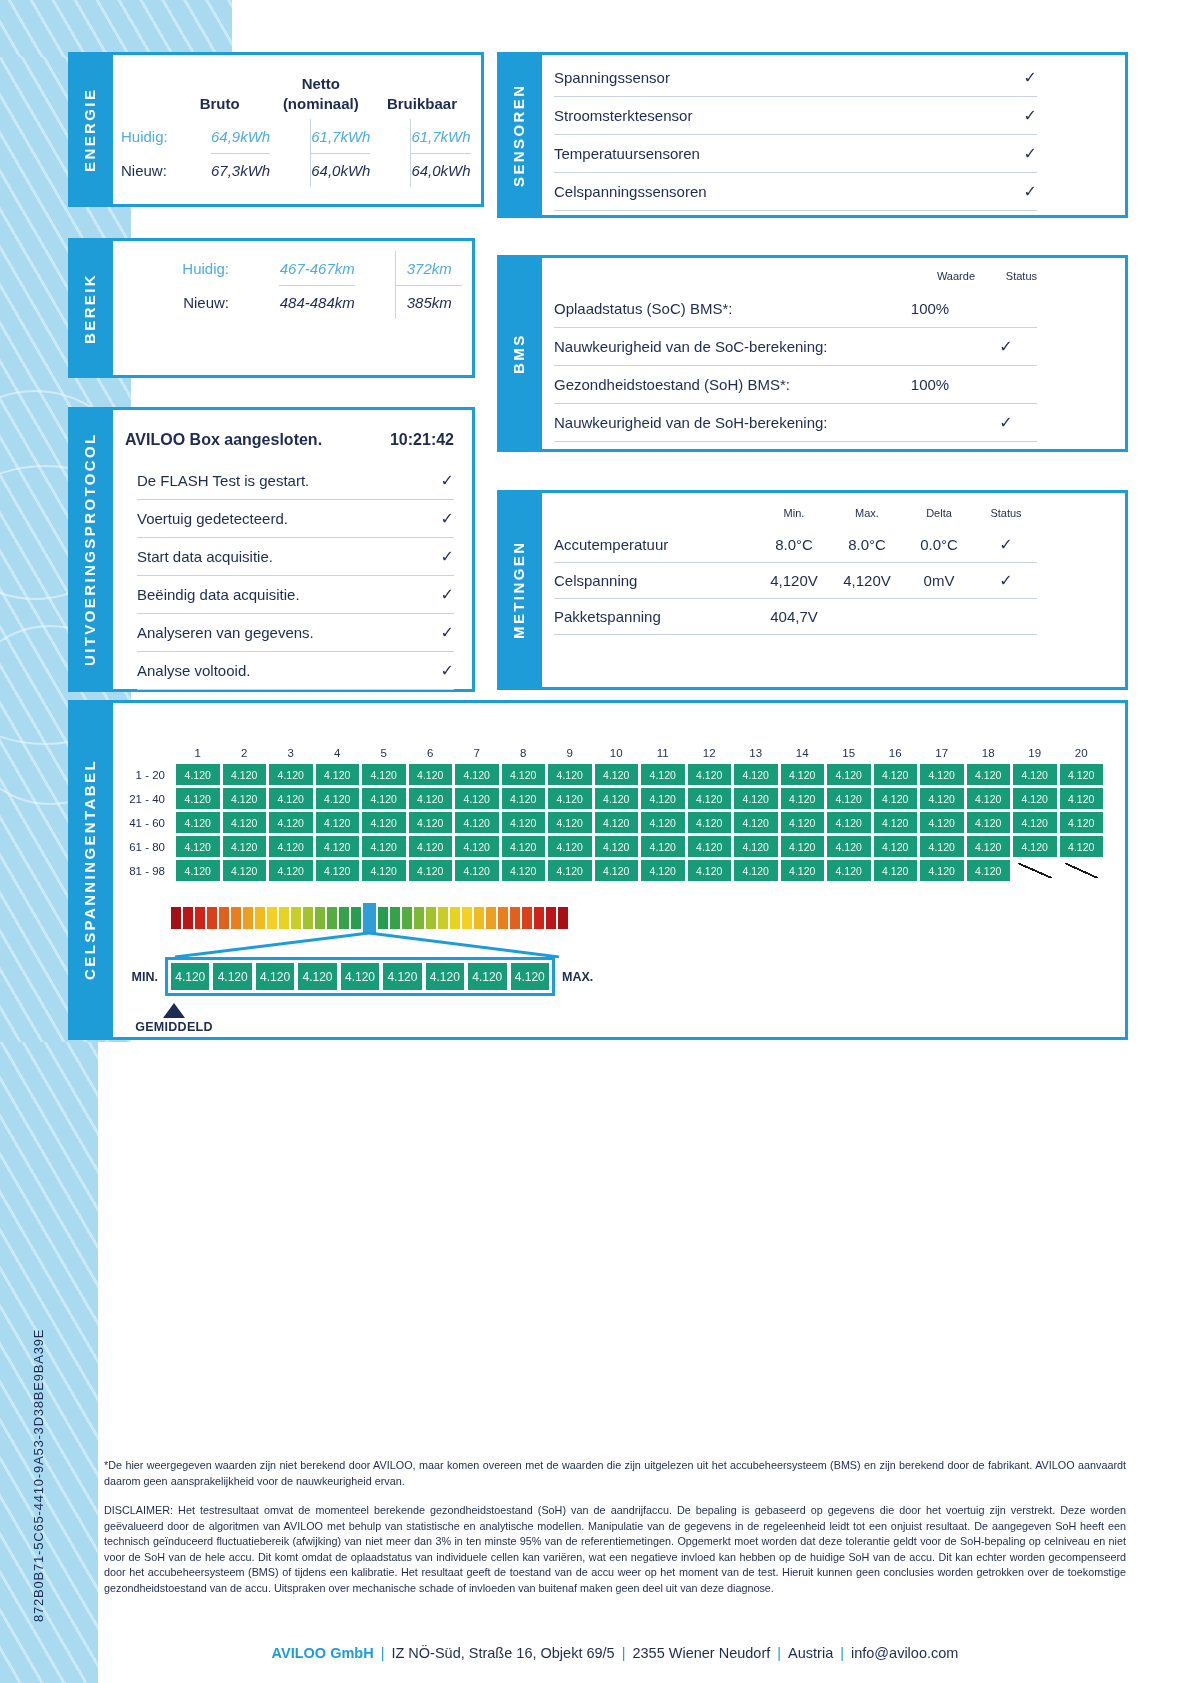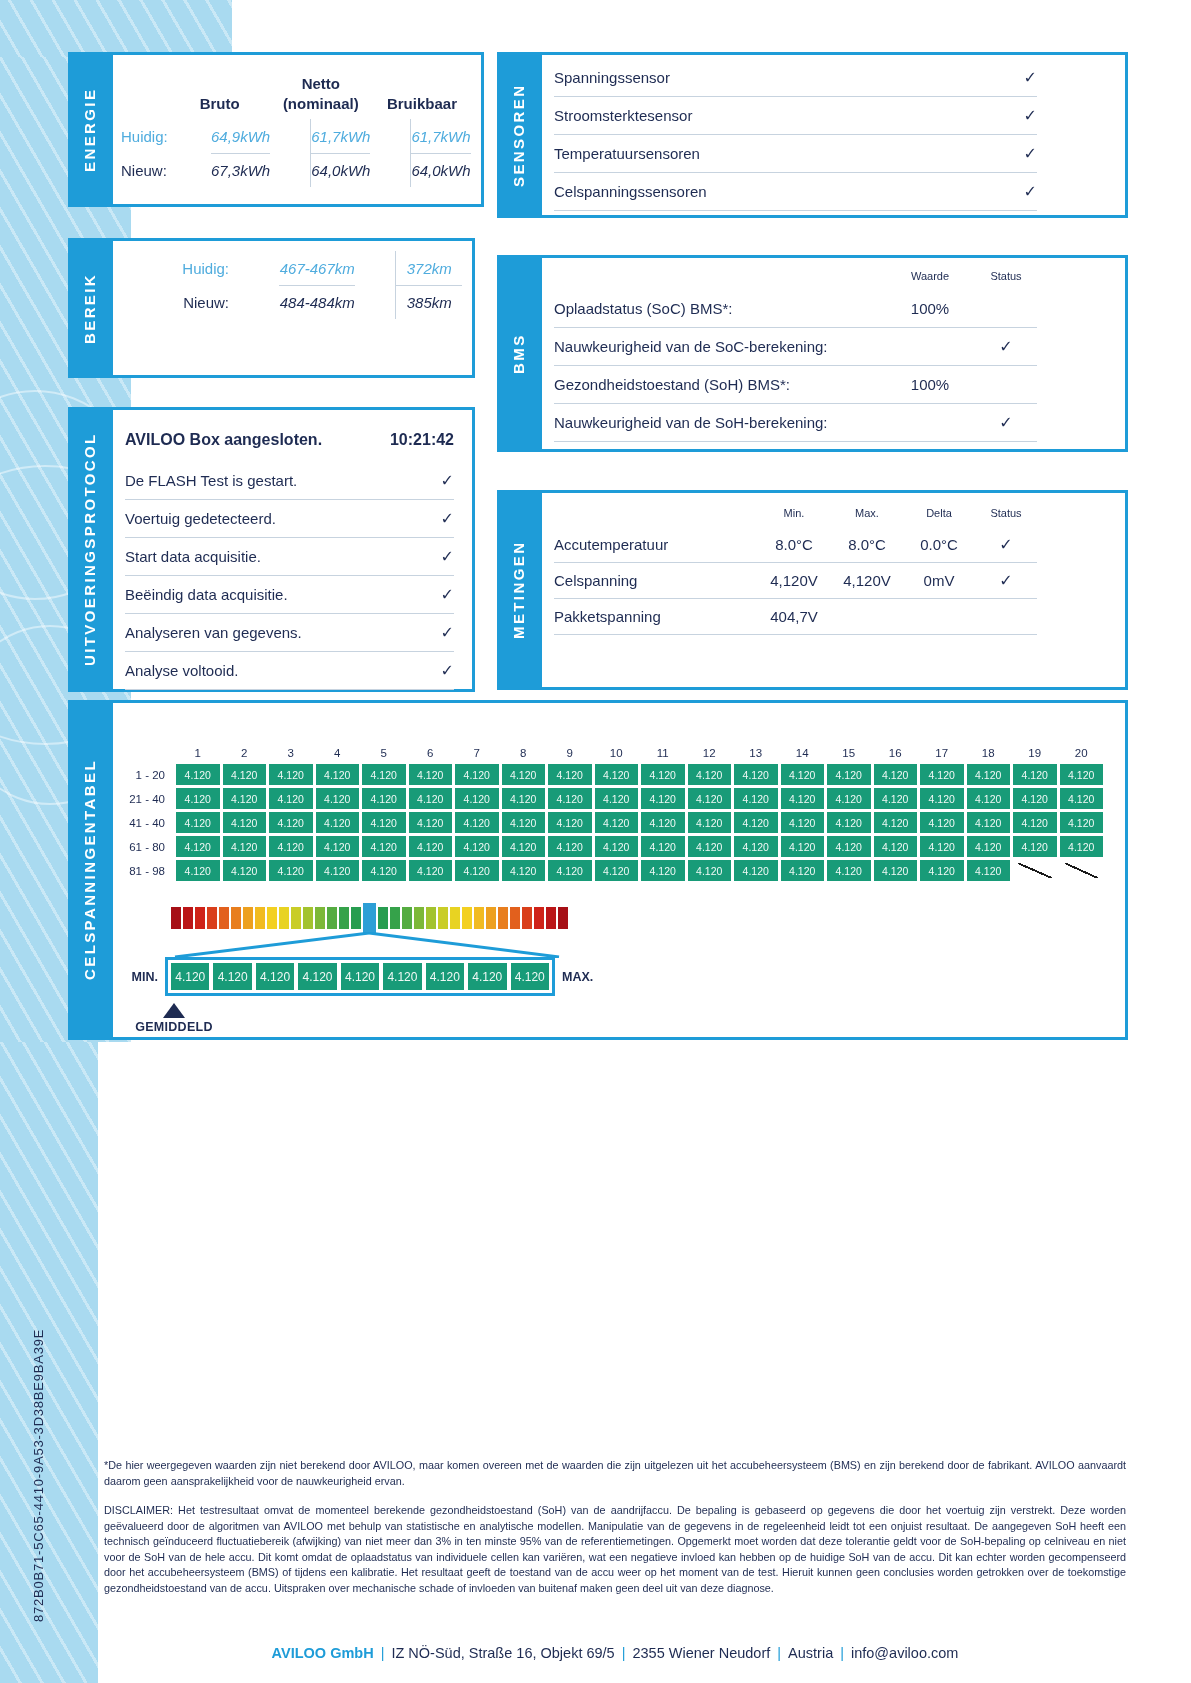--- a/index.html
+++ b/index.html
@@ -63,38 +63,38 @@
 
   
   .rows { padding:4px 88px 12px 12px; }
   .srow { height:38px; display:flex; align-items:center; justify-content:space-between;
           border-bottom:1px solid #C7D3DF; font-size:15px; }
 
   
   .bms .content { padding:4px 88px 0 12px; }
   .bhead,.brow { display:grid; grid-template-columns:1fr 90px 62px; align-items:center; }
   .bhead { height:28px; font-size:11px; }
-  .bhead span { text-align:center; }
+  .bhead span { text-align:right; }
   .brow { height:38px; border-bottom:1px solid #C7D3DF; font-size:15px; }
   .bval { text-align:center; }
 
   
   .metingen .content { padding:6px 88px 0 12px; }
   .mhead,.metrow { display:grid; grid-template-columns:1fr 74px 72px 72px 62px; align-items:center; }
   .mhead { height:28px; font-size:11px; }
   .mhead span { text-align:center; }
   .metrow { height:36px; border-bottom:1px solid #C7D3DF; font-size:15px; }
   .mval { text-align:center; }
 
   
   .prot { padding:8px 18px 0 12px; }
   .phead { height:44px; display:flex; justify-content:space-between; align-items:center;
            font-weight:700; font-size:16px; }
   .prow { height:38px; display:flex; justify-content:space-between; align-items:center;
-          border-bottom:1px solid #C7D3DF; font-size:15px; }
+          border-bottom:1px solid #C7D3DF; font-size:15px;margin-left:12px; }
 
   
   .ct-content { padding:44px 22px 0 0; }
   .vt-head,.vt-row { display:grid; grid-template-columns:52px repeat(20,1fr); gap:3px; margin-left:8px; }
   .vt-head { margin-bottom:5px; font-size:11.5px; }
   .vt-head span { text-align:center; }
   .vt-row { margin-bottom:3px; }
   .vt-lbl { font-size:11.5px; text-align:right; padding-right:8px; align-self:center; }
   .cell { background:#189B78; color:#F0F9F5; font-size:10.5px; height:21px;
           display:flex; align-items:center; justify-content:center; }
@@ -377,21 +377,21 @@
           <span class="cell">4.120</span>
           <span class="cell">4.120</span>
           <span class="cell">4.120</span>
           <span class="cell">4.120</span>
           <span class="cell">4.120</span>
           <span class="cell">4.120</span>
           <span class="cell">4.120</span>
           <span class="cell">4.120</span>
         </div>
         <div class="vt-row">
-          <span class="vt-lbl">41 - 40</span>
+          <span class="vt-lbl">41 - 60</span>
           <span class="cell">4.120</span>
           <span class="cell">4.120</span>
           <span class="cell">4.120</span>
           <span class="cell">4.120</span>
           <span class="cell">4.120</span>
           <span class="cell">4.120</span>
           <span class="cell">4.120</span>
           <span class="cell">4.120</span>
           <span class="cell">4.120</span>
           <span class="cell">4.120</span>

